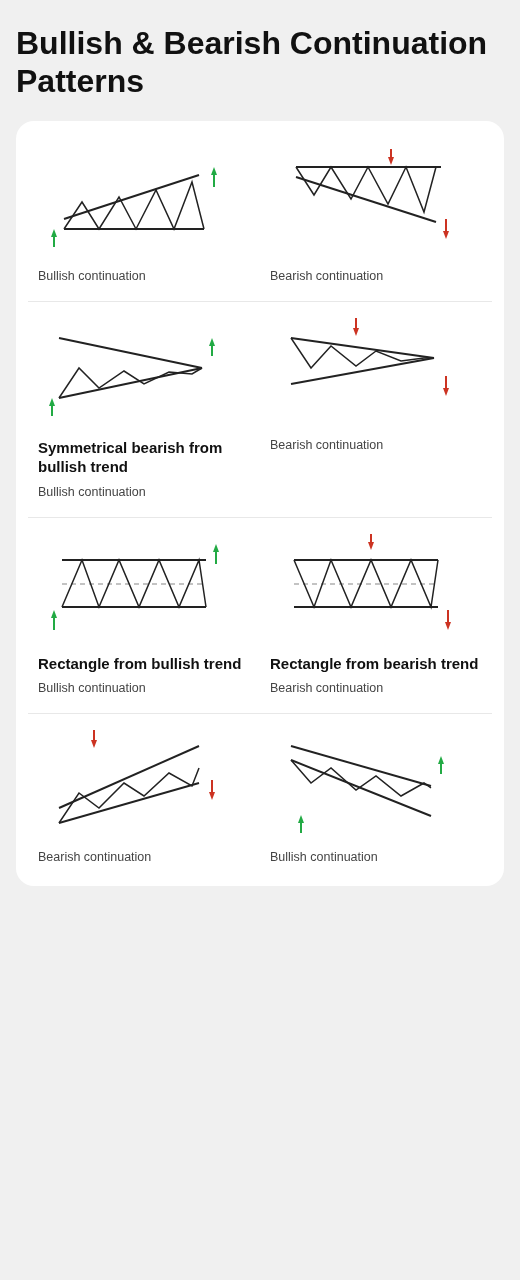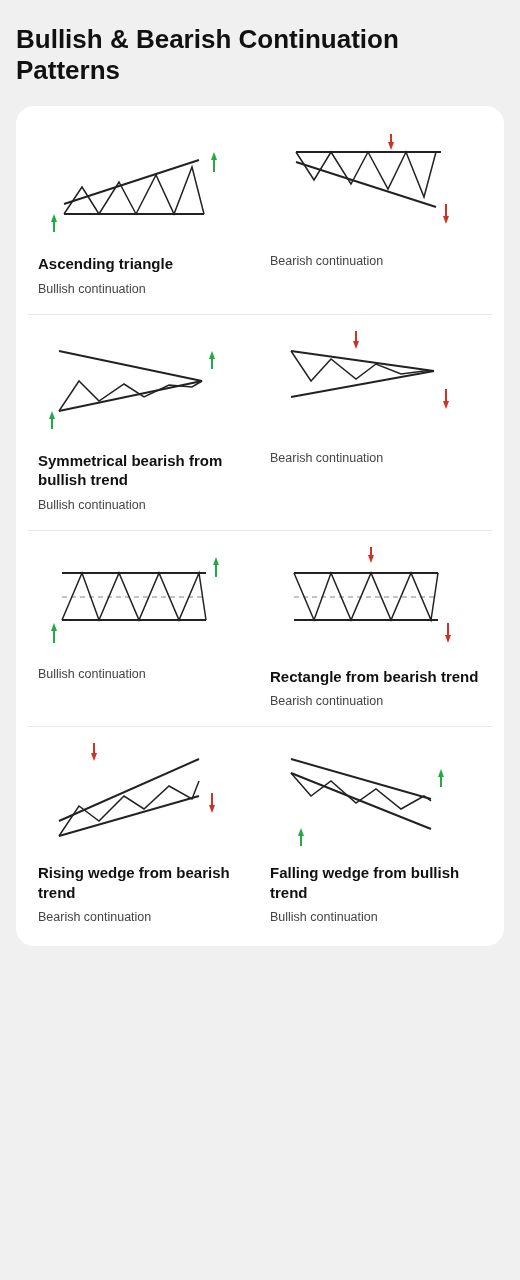--- a/index.html
+++ b/index.html
@@ -4,21 +4,21 @@
   <style>
     * { box-sizing: border-box; margin: 0; padding: 0; }
     body {
       width: 520px;
       min-height: 1280px;
       background: #f0f0f0;
       font-family: 'Arial', sans-serif;
       padding: 24px 16px;
     }
     .page-title {
-      font-size: 26px;
+      font-size: 32px;
       font-weight: 800;
       color: #111;
       margin-bottom: 20px;
       line-height: 1.2;
     }
     .card {
       background: #fff;
       border-radius: 18px;
       padding: 16px 12px 8px 12px;
     }
@@ -72,21 +72,20 @@
           <line x1="20" y1="72" x2="155" y2="28" stroke="#222" stroke-width="2"></line>
 
           <polyline points="20,82 38,55 55,82 75,50 92,82 112,43 130,82 148,35 160,82" fill="none" stroke="#222" stroke-width="1.5"></polyline>
 
           <line x1="10" y1="100" x2="10" y2="86" stroke="#22aa44" stroke-width="2"></line>
           <polygon points="10,82 7,90 13,90" fill="#22aa44"></polygon>
 
           <line x1="170" y1="40" x2="170" y2="24" stroke="#22aa44" stroke-width="2"></line>
           <polygon points="170,20 167,28 173,28" fill="#22aa44"></polygon>
         </svg>
-        <div class="pattern-title">Ascending triangle</div>
         <div class="pattern-subtitle">Bullish continuation</div>
       </div>
 
       <div class="pattern-cell">
         <svg class="pattern-svg" viewBox="0 0 200 110">
 
           <line x1="20" y1="20" x2="165" y2="20" stroke="#222" stroke-width="2"></line>
 
           <line x1="20" y1="30" x2="160" y2="75" stroke="#222" stroke-width="2"></line>
 
@@ -152,20 +151,21 @@
           <line x1="18" y1="52" x2="162" y2="52" stroke="#888" stroke-width="1.2" stroke-dasharray="5,4"></line>
 
           <polyline points="18,75 38,28 55,75 75,28 95,75 115,28 135,75 155,28 162,75" fill="none" stroke="#222" stroke-width="1.5"></polyline>
 
           <line x1="10" y1="98" x2="10" y2="82" stroke="#22aa44" stroke-width="2"></line>
           <polygon points="10,78 7,86 13,86" fill="#22aa44"></polygon>
 
           <line x1="172" y1="32" x2="172" y2="16" stroke="#22aa44" stroke-width="2"></line>
           <polygon points="172,12 169,20 175,20" fill="#22aa44"></polygon>
         </svg>
+        <div class="pattern-title">Rectangle from bullish trend</div>
         <div class="pattern-subtitle">Bullish continuation</div>
       </div>
 
       <div class="pattern-cell">
         <svg class="pattern-svg" viewBox="0 0 200 110">
 
           <line x1="18" y1="28" x2="162" y2="28" stroke="#222" stroke-width="2"></line>
 
           <line x1="18" y1="75" x2="162" y2="75" stroke="#222" stroke-width="2"></line>
 
@@ -193,38 +193,36 @@
           <line x1="15" y1="95" x2="155" y2="55" stroke="#222" stroke-width="2"></line>
 
           <polyline points="15,95 35,65 55,80 80,55 100,68 125,45 148,58 155,40" fill="none" stroke="#222" stroke-width="1.5"></polyline>
 
           <line x1="50" y1="2" x2="50" y2="16" stroke="#cc3322" stroke-width="2"></line>
           <polygon points="50,20 47,12 53,12" fill="#cc3322"></polygon>
 
           <line x1="168" y1="52" x2="168" y2="68" stroke="#cc3322" stroke-width="2"></line>
           <polygon points="168,72 165,64 171,64" fill="#cc3322"></polygon>
         </svg>
-        <div class="pattern-title">Rising wedge from bearish trend</div>
         <div class="pattern-subtitle">Bearish continuation</div>
       </div>
 
       <div class="pattern-cell">
         <svg class="pattern-svg" viewBox="0 0 200 110">
 
           <line x1="15" y1="18" x2="155" y2="58" stroke="#222" stroke-width="2"></line>
 
           <line x1="15" y1="32" x2="155" y2="88" stroke="#222" stroke-width="2"></line>
 
           <polyline points="15,32 35,55 55,40 80,62 100,48 125,68 148,55 155,60" fill="none" stroke="#222" stroke-width="1.5"></polyline>
 
           <line x1="25" y1="105" x2="25" y2="91" stroke="#22aa44" stroke-width="2"></line>
           <polygon points="25,87 22,95 28,95" fill="#22aa44"></polygon>
 
           <line x1="165" y1="46" x2="165" y2="32" stroke="#22aa44" stroke-width="2"></line>
           <polygon points="165,28 162,36 168,36" fill="#22aa44"></polygon>
         </svg>
-        <div class="pattern-title">Falling wedge from bullish trend</div>
         <div class="pattern-subtitle">Bullish continuation</div>
       </div>
 
     </div>
   </div>
 </div>
 
 </body></html>

